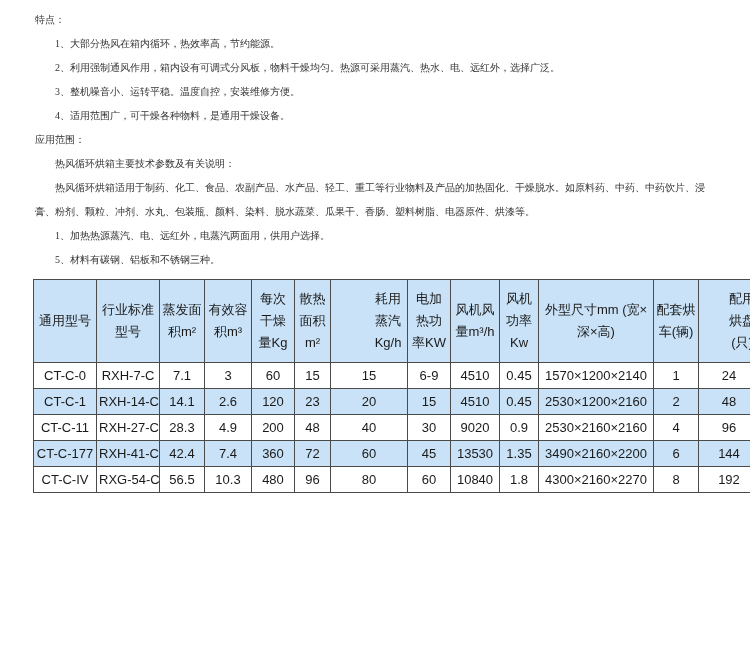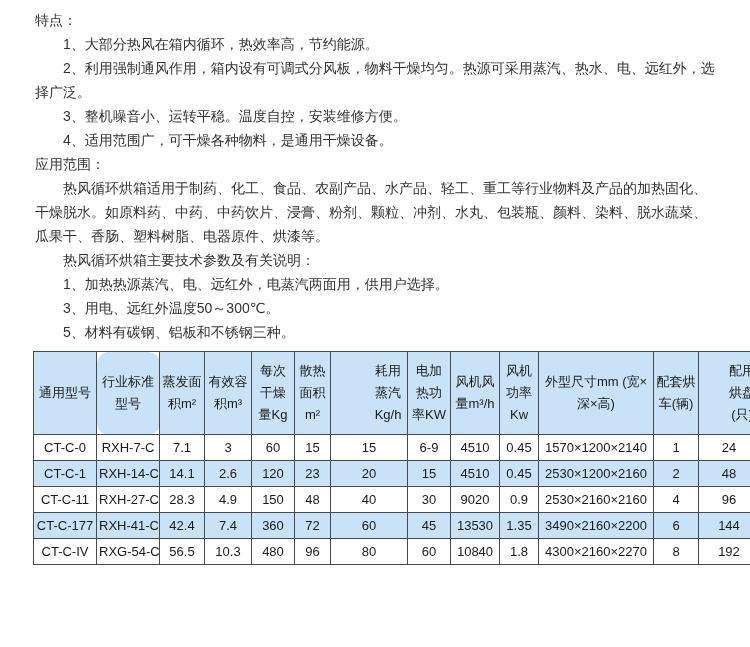--- a/index.html
+++ b/index.html
@@ -14,23 +14,24 @@
     overflow: hidden;
     color: #333333;
   }
   .page {
     box-sizing: border-box;
     width: 750px;
     padding: 8px 35px 0 35px;
   }
   p {
     margin: 0;
-    font-size: 14px;
+    font-size: 10px;
     line-height: 24px;
     color: #333333;
+    font-family: Liberation Serif, serif;
   }
   .indent { text-indent: 2em; }
 
   table.params {
     border-collapse: collapse;
     table-layout: fixed;
     width: 687px;
     margin-top: 7px;
     margin-left: -2px;
     color: #1a1a1a;
@@ -70,33 +71,32 @@
   <section>
     <p>特点：</p>
     <p class="indent">1、大部分热风在箱内循环，热效率高，节约能源。</p>
     <p class="indent">2、利用强制通风作用，箱内设有可调式分风板，物料干燥均匀。热源可采用蒸汽、热水、电、远红外，选择广泛。</p>
     <p class="indent">3、整机噪音小、运转平稳。温度自控，安装维修方便。</p>
     <p class="indent">4、适用范围广，可干燥各种物料，是通用干燥设备。</p>
   </section>
 
   <section>
     <p>应用范围：</p>
+    <p class="indent">热风循环烘箱主要技术参数及有关说明：</p>
     <p class="indent">热风循环烘箱适用于制药、化工、食品、农副产品、水产品、轻工、重工等行业物料及产品的加热固化、干燥脱水。如原料药、中药、中药饮片、浸膏、粉剂、颗粒、冲剂、水丸、包装瓶、颜料、染料、脱水蔬菜、瓜果干、香肠、塑料树脂、电器原件、烘漆等。</p>
-    <p class="indent">热风循环烘箱主要技术参数及有关说明：</p>
     <p class="indent">1、加热热源蒸汽、电、远红外，电蒸汽两面用，供用户选择。</p>
-    <p class="indent">3、用电、远红外温度50～300℃。</p>
     <p class="indent">5、材料有碳钢、铝板和不锈钢三种。</p>
   </section>
 
   <section>
     <table class="params">
       <thead>
         <tr id="head-row">
             <th style="width: 58px;">通用型号</th>
-            <th style="width: 58px; border-radius: 12px;">行业标准型号</th>
+            <th style="width: 58px;">行业标准型号</th>
             <th style="width: 40px;">蒸发面积m²</th>
             <th style="width: 42px;">有效容积m³</th>
             <th style="width: 38px;">每次干燥量Kg</th>
             <th style="width: 31px;">散热面积m²</th>
             <th style="width: 34px; padding-left: 40px;">耗用蒸汽Kg/h</th>
             <th style="width: 38px;">电加热功率KW</th>
             <th style="width: 44px;">风机风量m³/h</th>
             <th style="width: 34px;">风机功率Kw</th>
             <th style="width: 110px;">外型尺寸mm (宽×深×高)</th>
             <th style="width: 40px;">配套烘车(辆)</th>
@@ -138,21 +138,21 @@
             <td>2</td>
             <td>48</td>
             <td>有</td>
             <td>1080</td>
           </tr>
           <tr>
             <td>CT-C-11</td>
             <td>RXH-27-C</td>
             <td>28.3</td>
             <td>4.9</td>
-            <td>150</td>
+            <td>200</td>
             <td>48</td>
             <td>40</td>
             <td>30</td>
             <td>9020</td>
             <td>0.9</td>
             <td>2530×2160×2160</td>
             <td>4</td>
             <td>96</td>
             <td>有</td>
             <td>1520</td>

